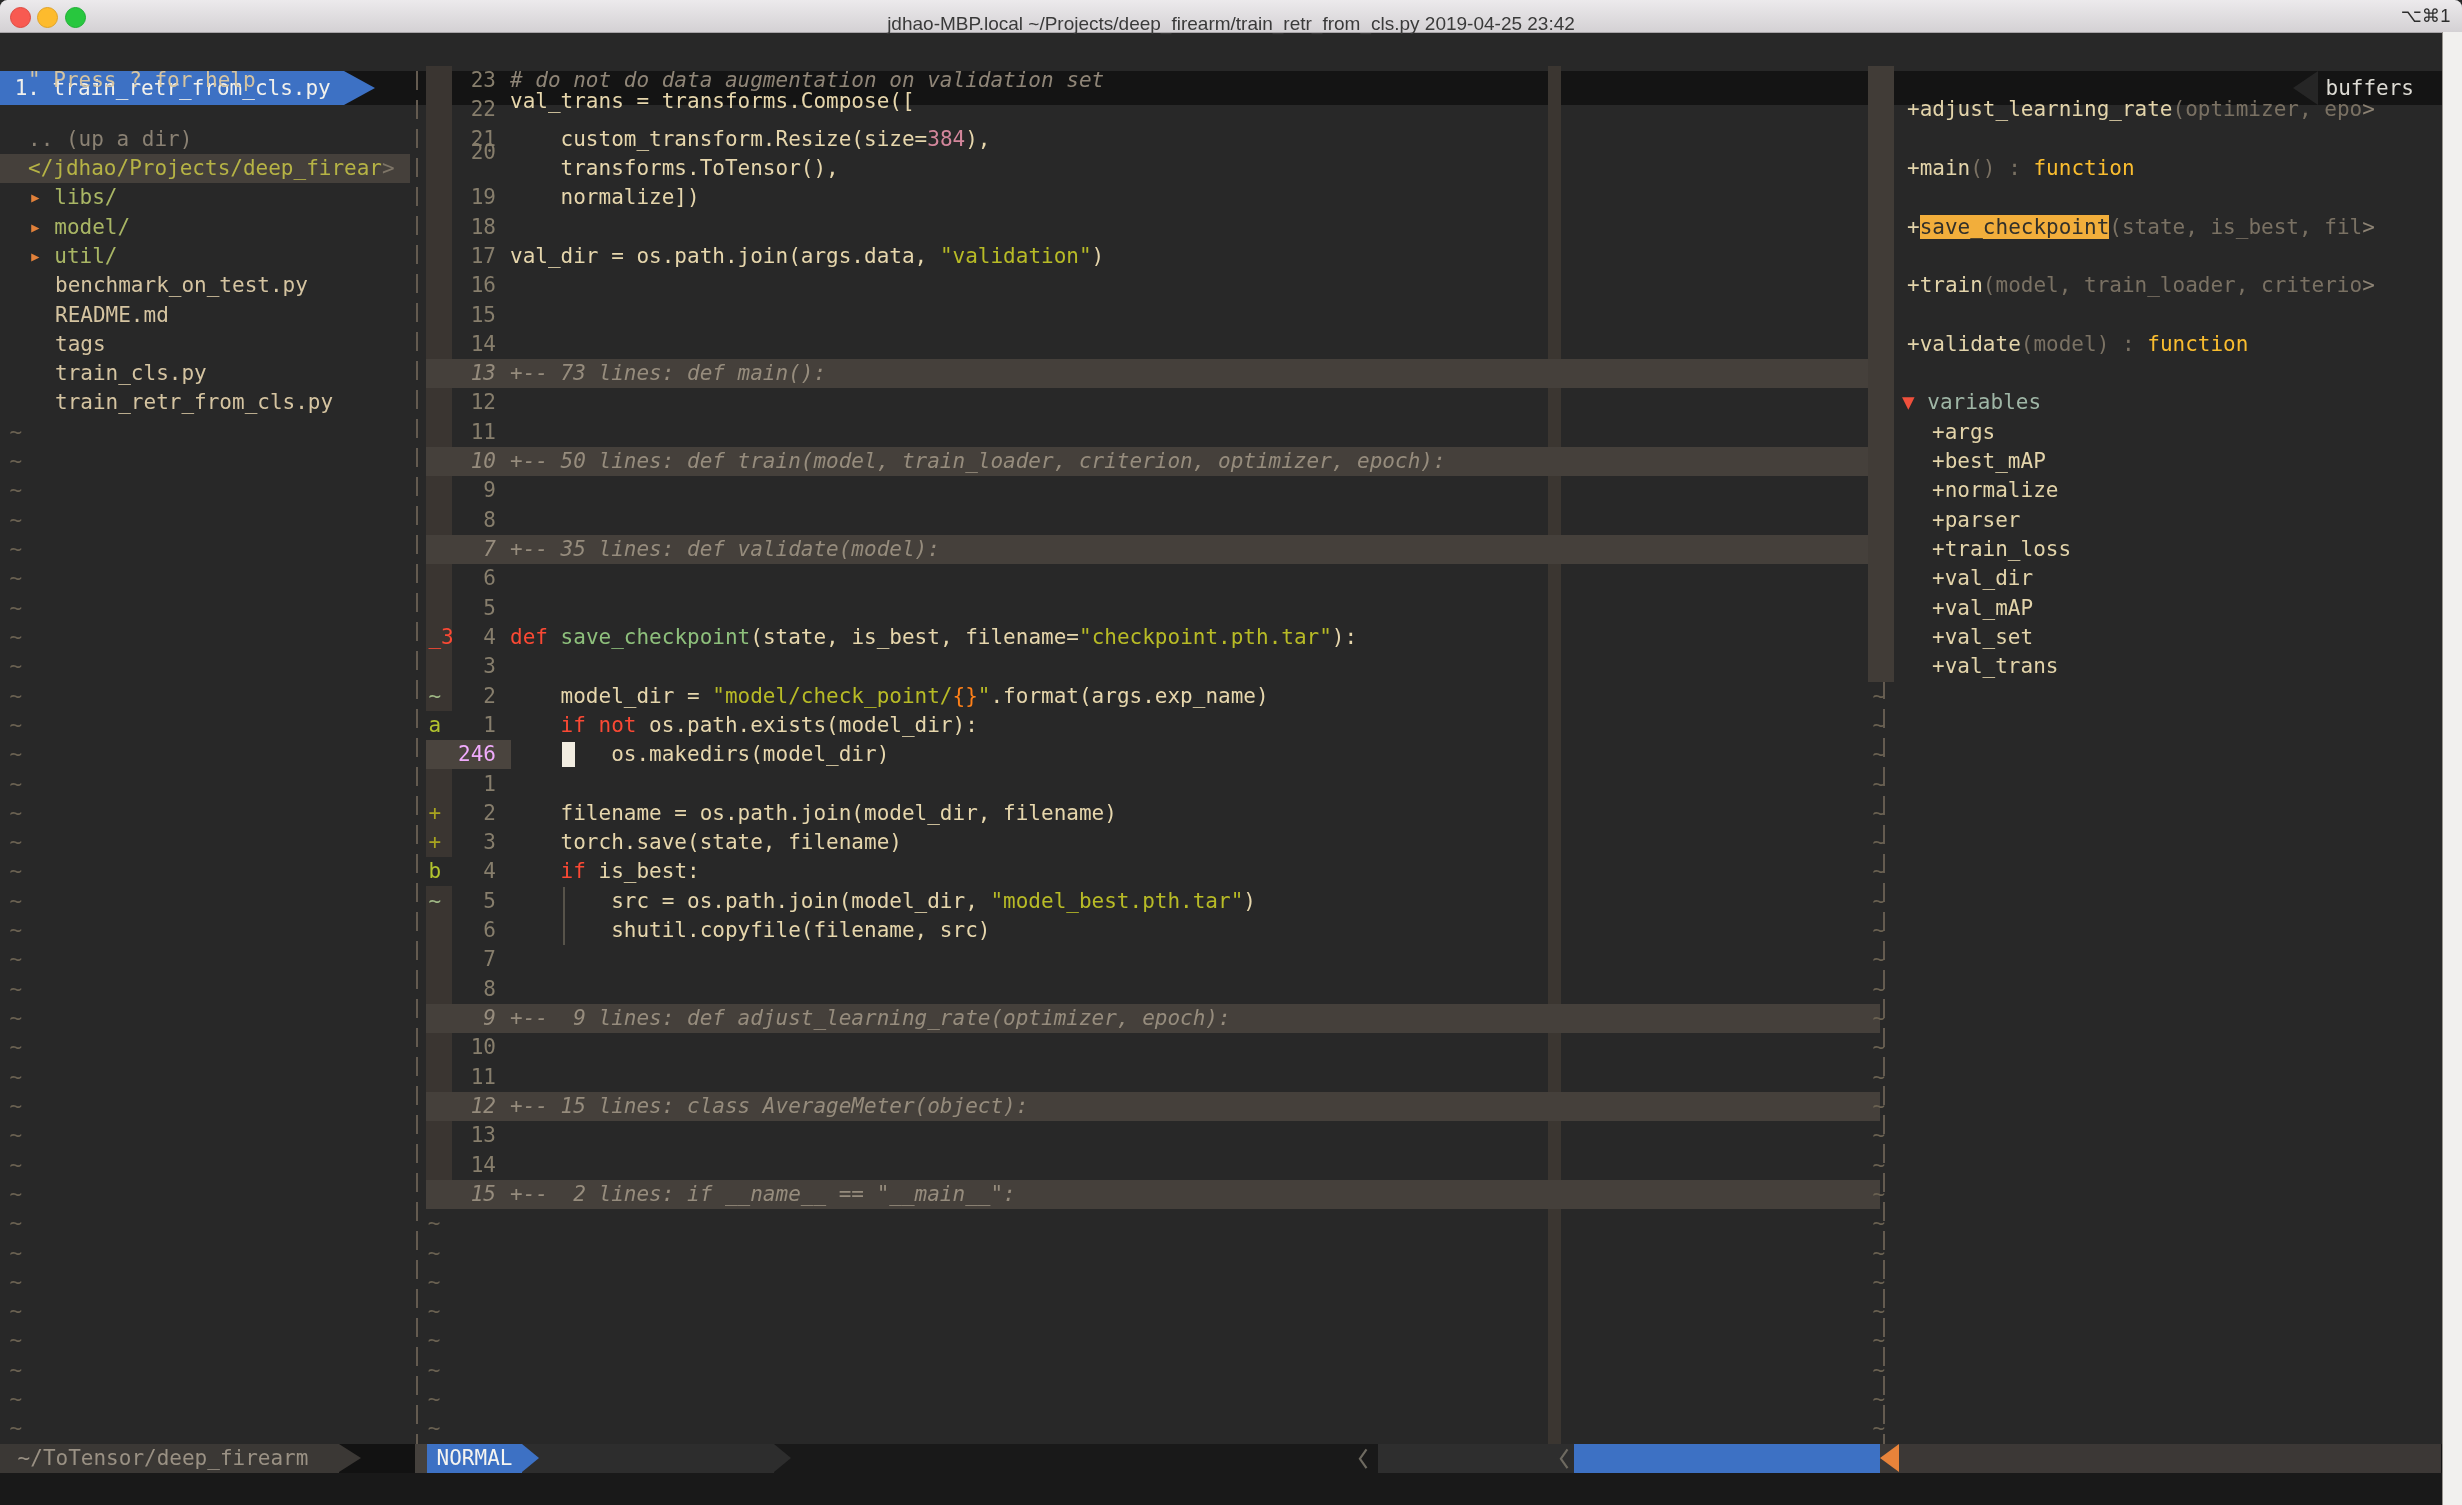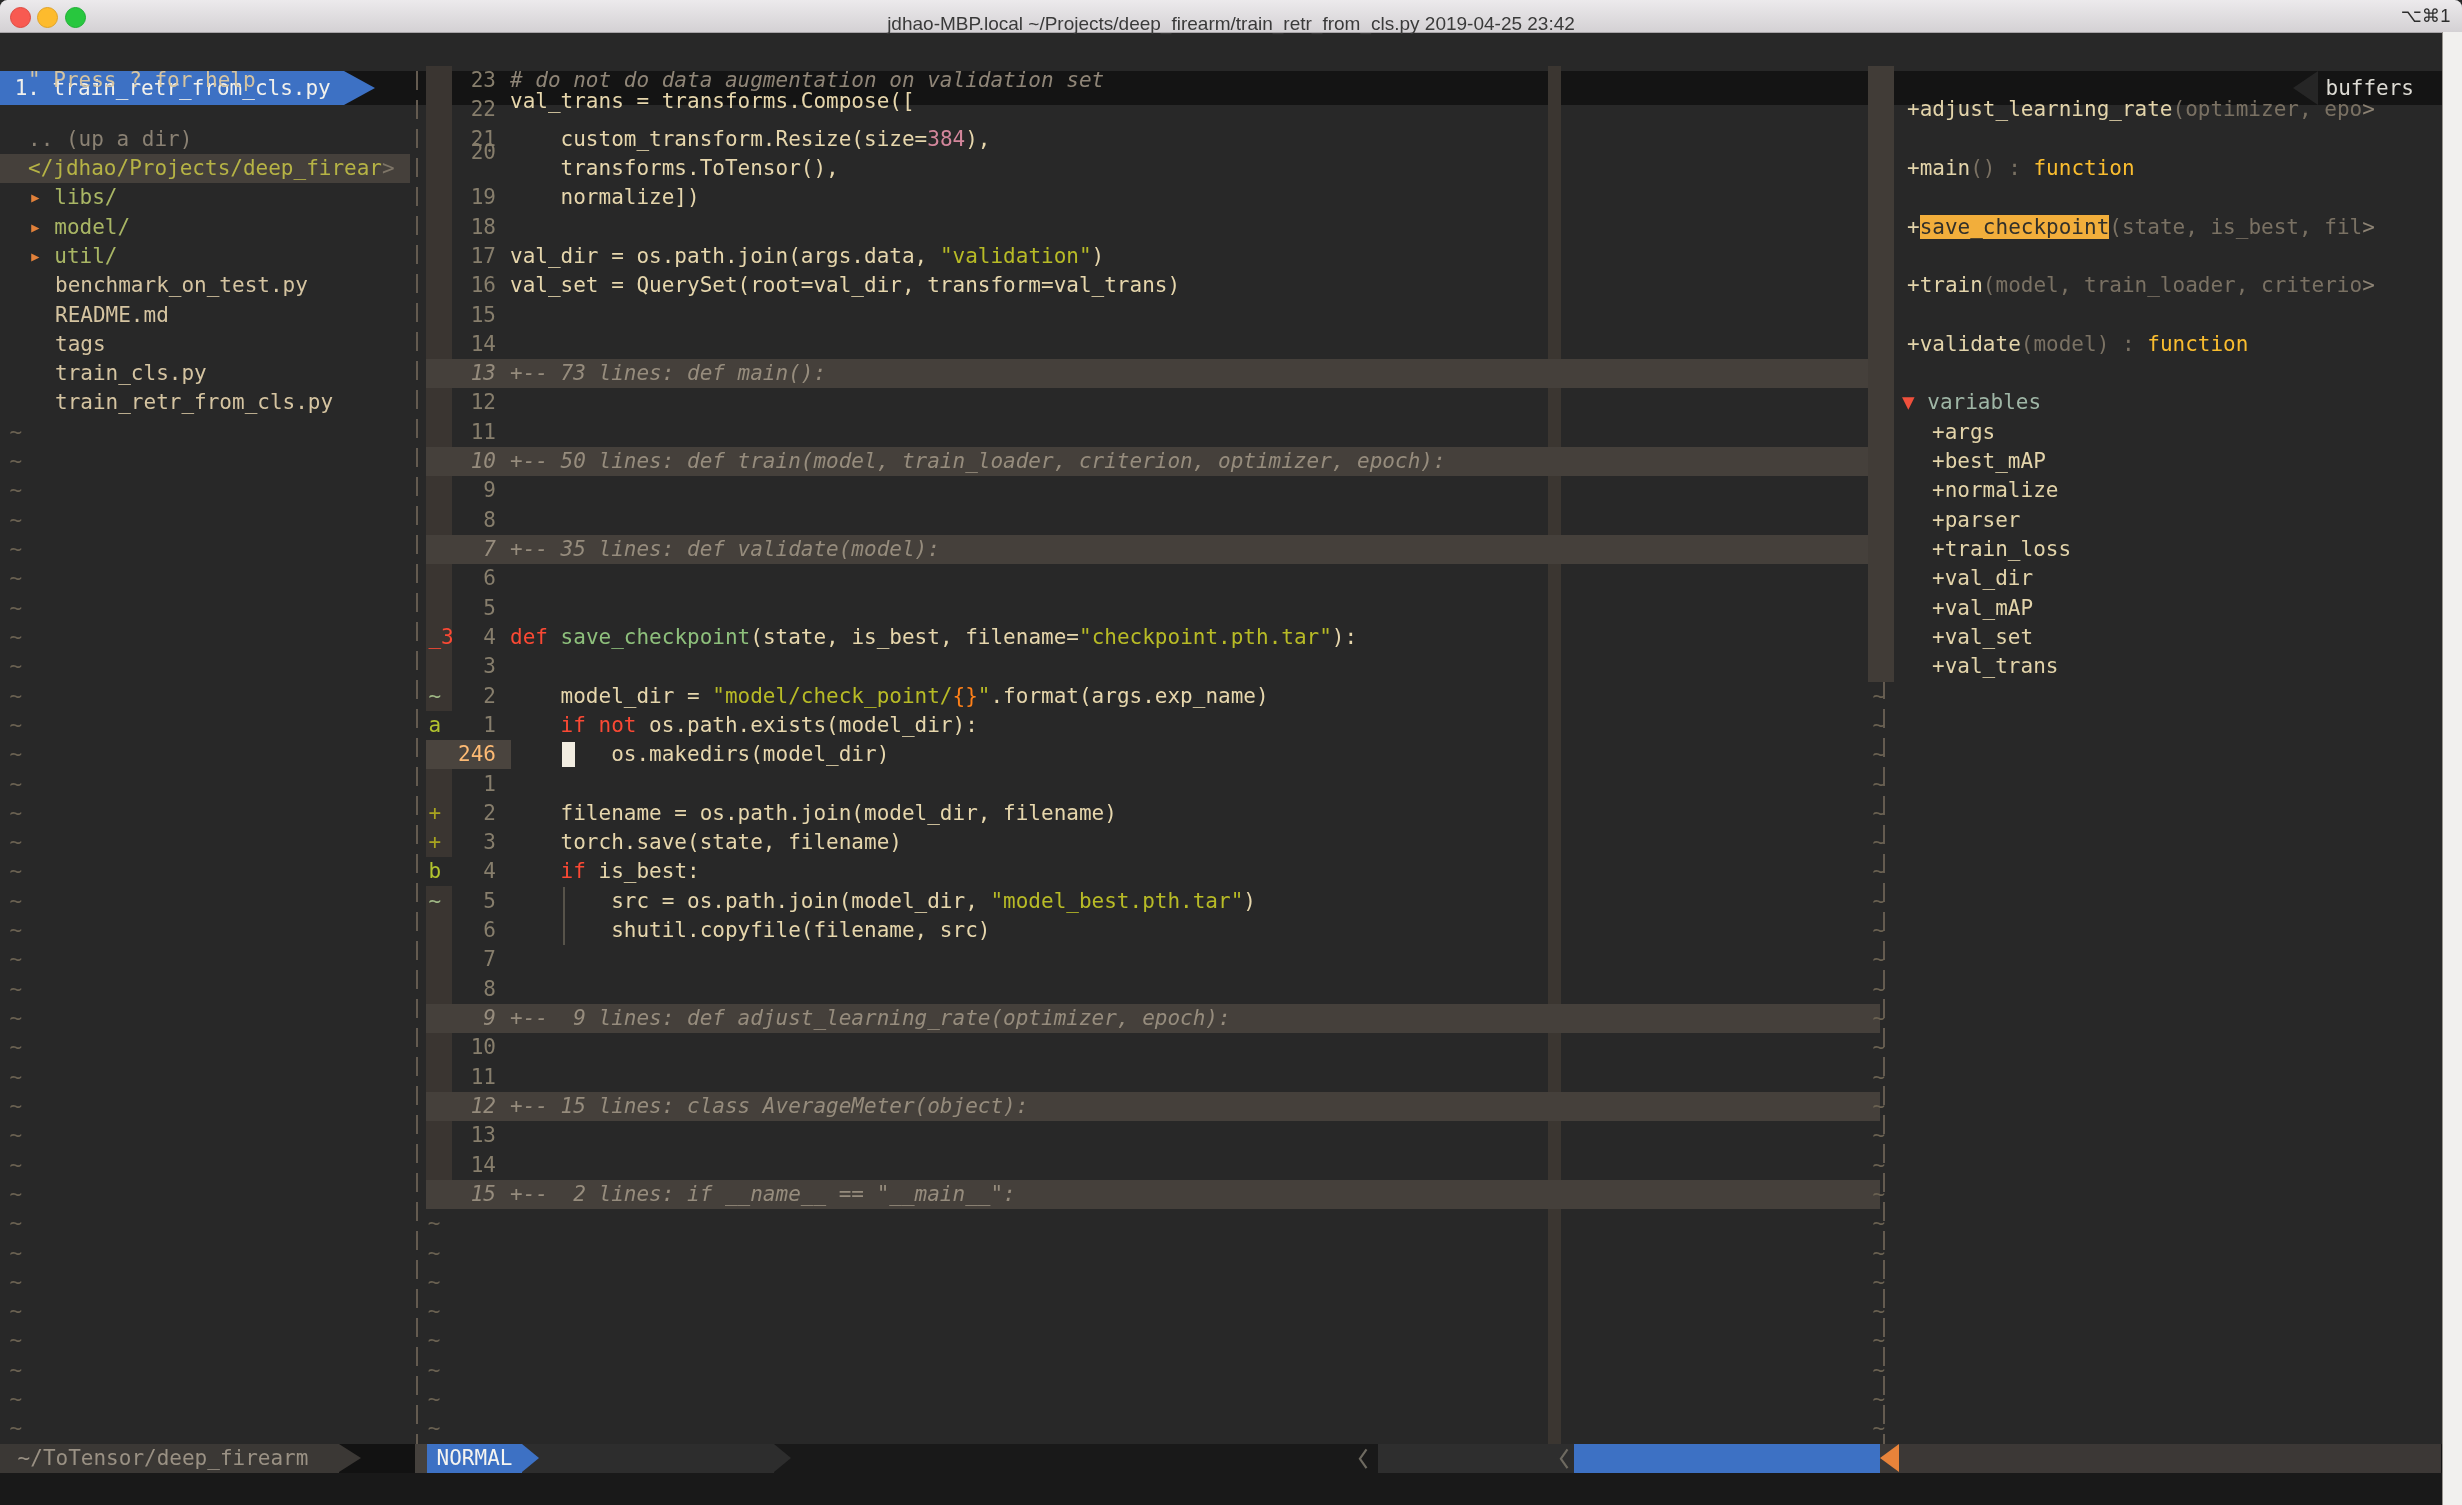--- a/index.html
+++ b/index.html
@@ -25,21 +25,21 @@
   
   .row{position:absolute;height:29px;white-space:pre;}
   .tilde{color:#6b6252;}
   .vsep{position:absolute;top:66px;width:2.2px;height:1378px;
         background:repeating-linear-gradient(to bottom,transparent 0 5.1px,#645b50 5.1px 24px,transparent 24px 29px);}
   
   .fg{color:#e6d6ac}.str{color:#b8bb26}.kw{color:#fb4934}.fn{color:#8ec07c}
   .num{color:#d3869b}.orn{color:#fe8019}
   .cmt{color:#8f8577;font-style:italic}
   .fold-text{color:#968c7d;font-style:italic}
-  .lnum{color:#877e6c}.lnum-cur{color:#fdba74}.lnum-fold{color:#968c7d;font-style:italic}
+  .lnum{color:#877e6c}.lnum-cur{color:#f0abfc}.lnum-fold{color:#968c7d;font-style:italic}
   .sgn-red{color:#fb4934}.sgn-chg{color:#9fb885}.sgn-add{color:#a8a41f}.sgn-mark{color:#b2c42e}
   
   .nt-help{color:#d5c4a1}.nt-updir{color:#8a8173}.nt-root{color:#b6b345}.nt-trunc{color:#7e7567}
   .nt-arrow{color:#e2813a}.nt-dir{color:#a9b665}.nt-file{color:#d5c4a1}
   
   .tb-name{color:#e3d4aa}.tb-sig{color:#7a7163}.tb-trunc{color:#8d8374}
   .tb-amber{color:#fabd2f}.tb-aqua{color:#9fb6a6}.tb-tri{color:#f0503c}
   .tb-hl{background:#f2ae3b;color:#32302a}
   
   #nerdtree{position:absolute;left:0;top:66px;width:410px;height:1378px;}
@@ -148,21 +148,20 @@
       <div class="numcol lnum" style="top:59px;">21</div>
       <div class="codetext" style="top:59px;"><span class="fg">    custom_transform.Resize(size=</span><span class="num">384</span><span class="fg">),</span></div>
       <div class="numcol lnum" style="top:72px;">20</div>
       <div class="codetext" style="top:88px;"><span class="fg">    transforms.ToTensor(),</span></div>
       <div class="numcol lnum" style="top:117px;">19</div>
       <div class="codetext" style="top:117px;"><span class="fg">    normalize])</span></div>
       <div class="numcol lnum" style="top:147px;">18</div>
       <div class="numcol lnum" style="top:176px;">17</div>
       <div class="codetext" style="top:176px;"><span class="fg">val_dir = os.path.join(args.data, </span><span class="str">"validation"</span><span class="fg">)</span></div>
       <div class="numcol lnum" style="top:205px;">16</div>
-      <div class="codetext" style="top:205px;"><span class="fg">val_set = QuerySet(root=val_dir, transform=val_trans)</span></div>
       <div class="numcol lnum" style="top:235px;">15</div>
       <div class="numcol lnum" style="top:264px;">14</div>
       <div class="fold-bg" style="top:293px;"></div>
       <div class="numcol lnum-fold" style="top:293px;">13</div>
       <div class="codetext" style="top:293px;"><span class="fold-text">+-- 73 lines: def main():</span></div>
       <div class="numcol lnum" style="top:322px;">12</div>
       <div class="numcol lnum" style="top:352px;">11</div>
       <div class="fold-bg" style="top:381px;"></div>
       <div class="numcol lnum-fold" style="top:381px;">10</div>
       <div class="codetext" style="top:381px;"><span class="fold-text">+-- 50 lines: def train(model, train_loader, criterion, optimizer, epoch):</span></div>

